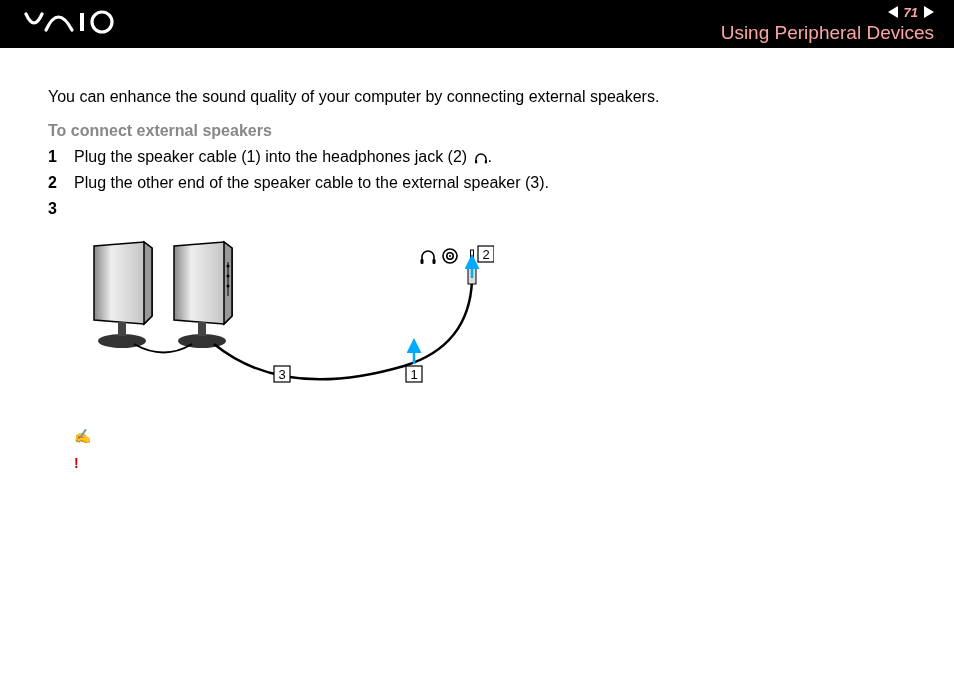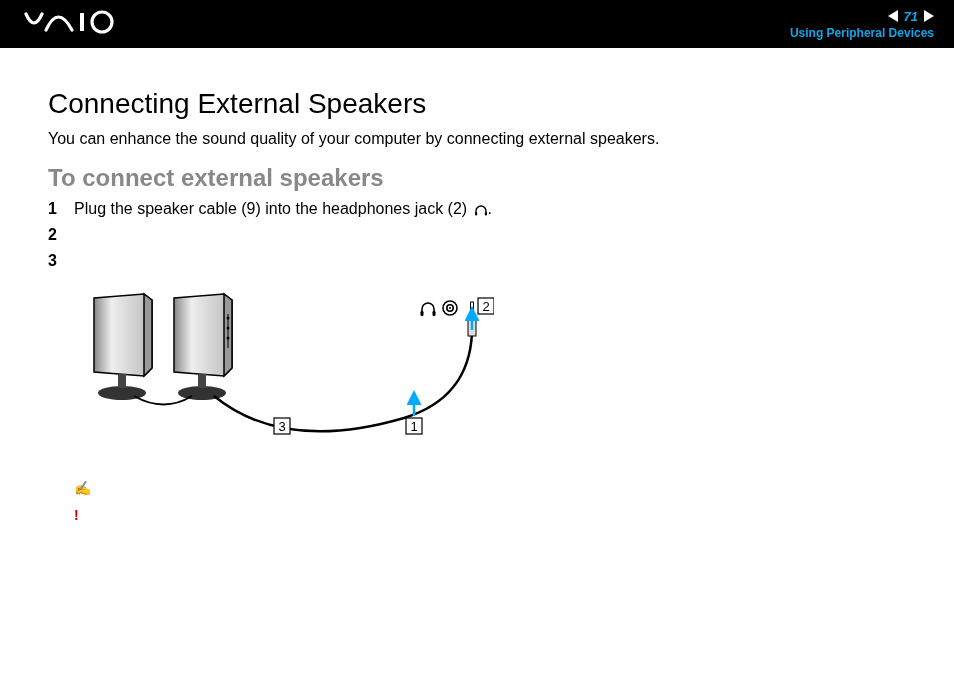--- a/index.html
+++ b/index.html
@@ -1,28 +1,28 @@
 <!DOCTYPE html>
 <html><head>
 <meta charset="utf-8">
 <style>
   * { box-sizing: border-box; margin: 0; padding: 0; }
   body { font-family: Arial, Helvetica, sans-serif; width: 954px; height: 674px; background: #fff; color: #000; }
   .header-bar { background: #000; height: 48px; display: flex; align-items: center; justify-content: space-between; padding: 0 20px 0 24px; }
   .logo { }
-  .header-right { color:#0ea5e9; text-align:right; }
+  .header-right { color:#fca5a5; text-align:right; }
   .pg-row { display:flex; align-items:center; justify-content:flex-end; gap:6px; font-size:13px; font-style:italic; font-weight:bold; }
   .arrow { width:0; height:0; cursor:pointer; }
   .arrow-left { border-top:6px solid transparent; border-bottom:6px solid transparent; border-right:10px solid #fff; }
   .arrow-right { border-top:6px solid transparent; border-bottom:6px solid transparent; border-left:10px solid #fff; }
-  .section-title { font-size:12px; font-weight:bold; margin-top:2px; }
+  .section-title { font-size:19px; font-weight:normal; margin-top:2px; }
   .content { padding: 40px 48px 20px 48px; }
   .main-title { font-size:28px; font-weight:normal; margin-bottom:10px; }
   .intro { font-size:16px; margin-bottom:16px; }
-  .subhead { font-size:24px; color:#888; margin-bottom:8px; }
+  .subhead { font-size:16px; color:#888; margin-bottom:8px; }
   .steps { list-style:none; }
   .steps li { display:flex; align-items:baseline; margin-bottom:8px; font-size:16px; }
   .step-num { font-weight:bold; width:26px; flex-shrink:0; }
   .head-icon { display:inline-flex; vertical-align:middle; margin-left:2px; }
   .diagram-wrap { margin: 18px 0 18px 26px; }
   .note-block { margin-left:26px; font-size:14px; margin-bottom:10px; }
   .note-icon { color:#0099cc; font-family: 'Segoe Script', cursive; font-size:14px; }
   .warn-icon { color:#cc0000; font-weight:bold; }
   .note-text {}
 </style>
@@ -42,39 +42,39 @@
     <div class="pg-row">
       <div class="arrow arrow-left"></div>
       <span>71</span>
       <div class="arrow arrow-right"></div>
     </div>
     <div class="section-title">Using Peripheral Devices</div>
   </div>
 </div>
 
 <div class="content">
-  <h1 class="main-title">Connecting External Speakers</h1>
   <p class="intro">You can enhance the sound quality of your computer by connecting external speakers.</p>
   <h2 class="subhead">To connect external speakers</h2>
 
   <ol class="steps">
     <li>
       <span class="step-num">1</span>
       <span>
-        <span>Plug the speaker cable (9) into the headphones jack (2) </span><span class="head-icon">
+        <span>Plug the speaker cable (1) into the headphones jack (2) </span><span class="head-icon">
             <svg width="14" height="14" viewBox="0 0 14 14">
               <path d="M2 10 V8 a5 5 0 0 1 10 0 V10" stroke="#000" stroke-width="1.4" fill="none"></path>
               <rect x="1" y="9" width="2.2" height="3.5" rx="1" fill="#000"></rect>
               <rect x="10.8" y="9" width="2.2" height="3.5" rx="1" fill="#000"></rect>
             </svg>
           </span><span>.</span>
       </span>
     </li>
     <li>
       <span class="step-num">2</span>
+      <span>Plug the other end of the speaker cable to the external speaker (3).</span>
     </li>
     <li>
       <span class="step-num">3</span>
     </li>
   </ol>
 
   <div class="diagram-wrap">
     <svg width="420" height="170" viewBox="0 0 420 170">
       <defs>
         <linearGradient id="spk" x1="0" y1="0" x2="1" y2="0">

